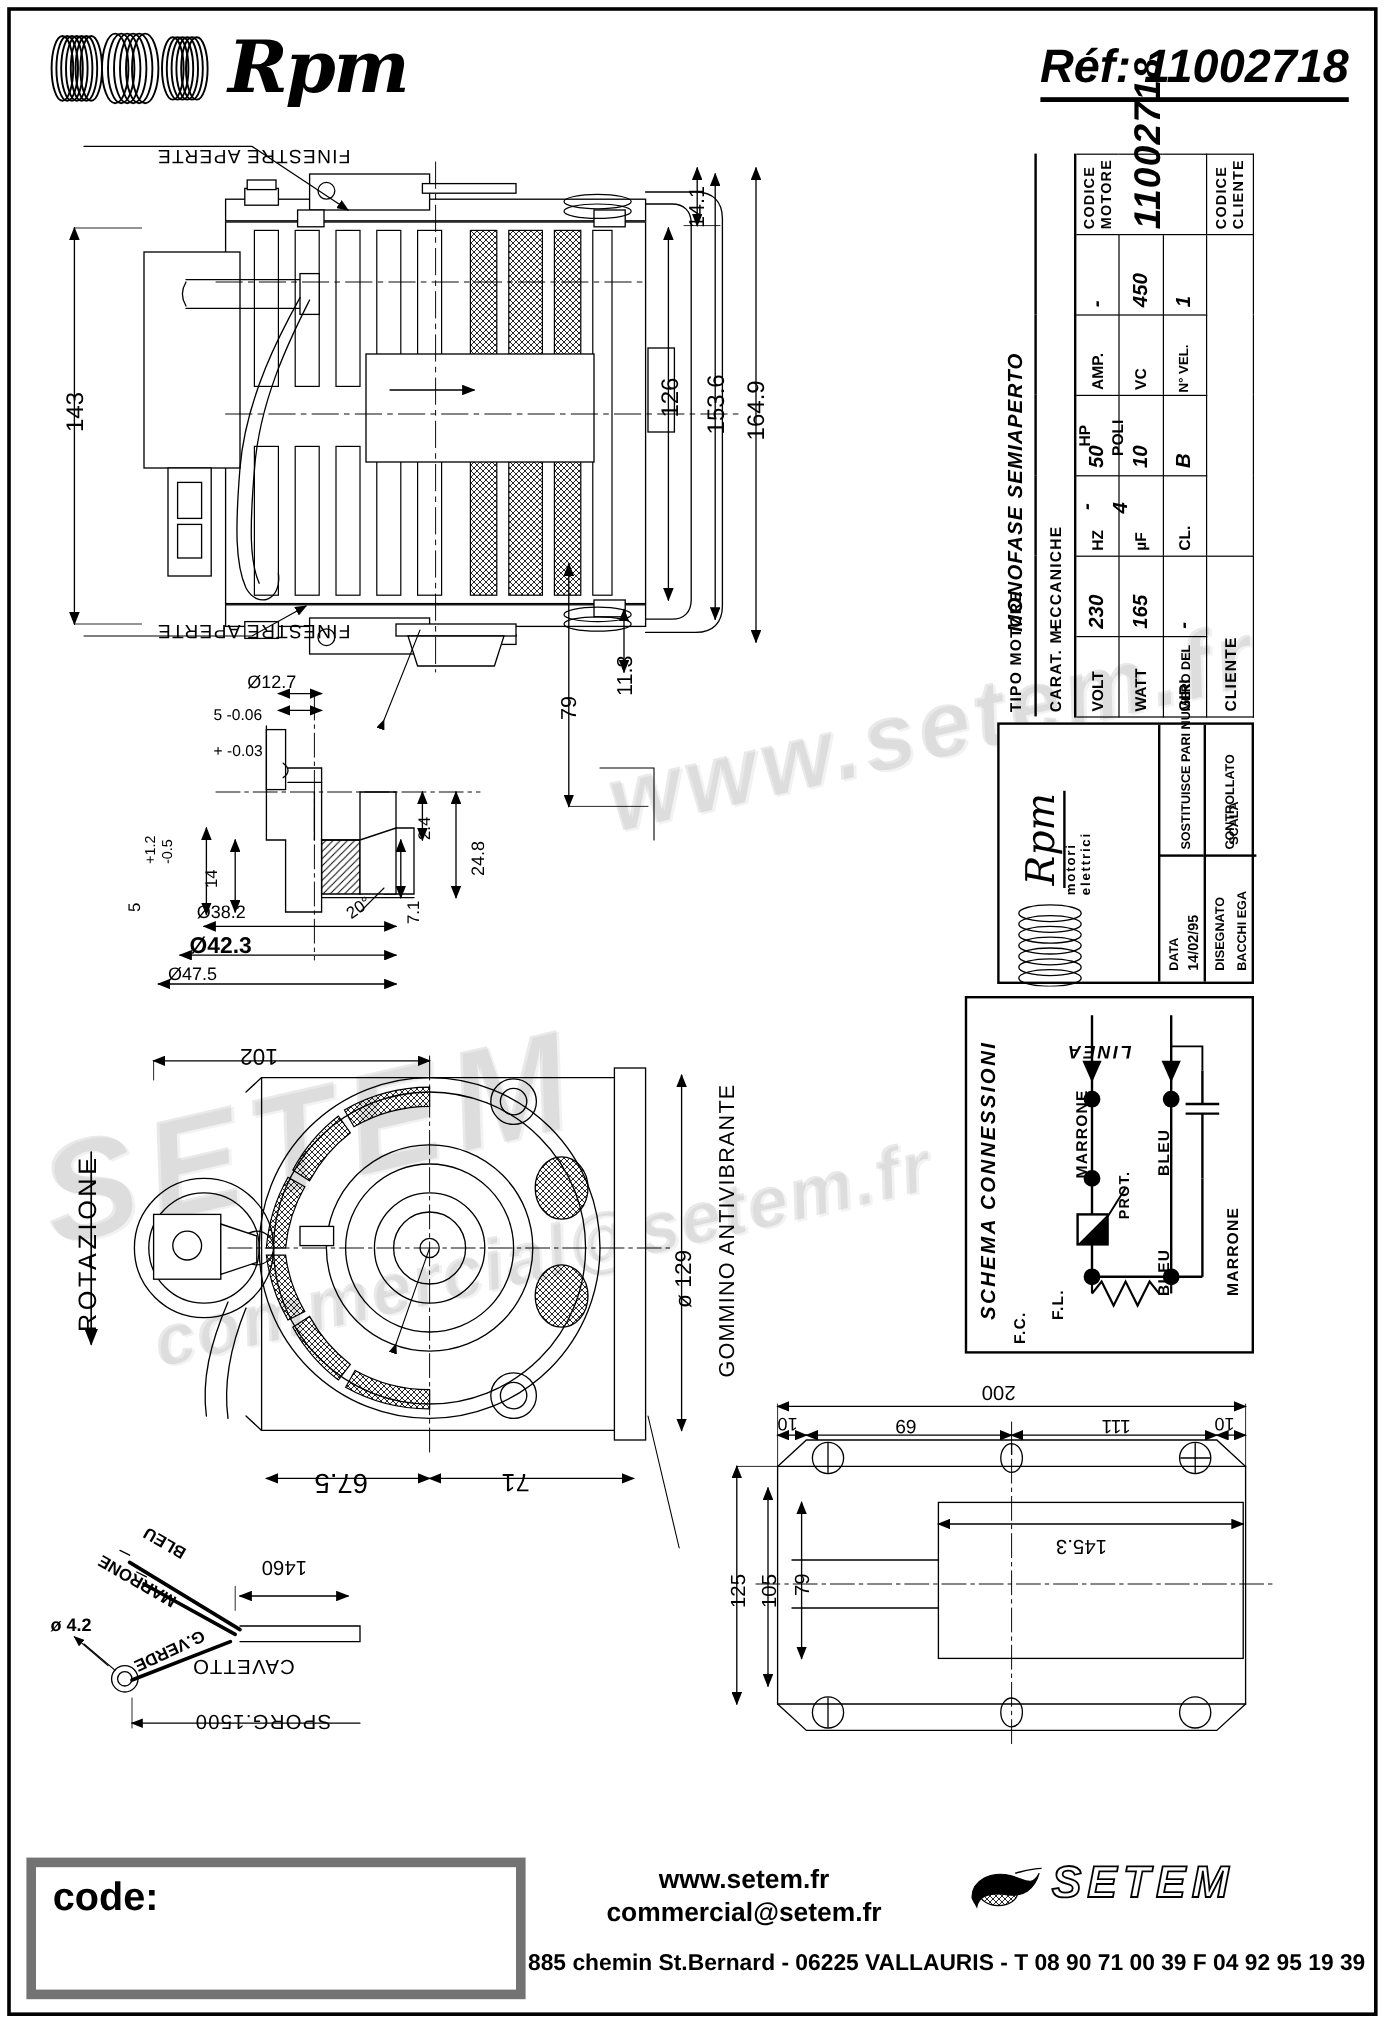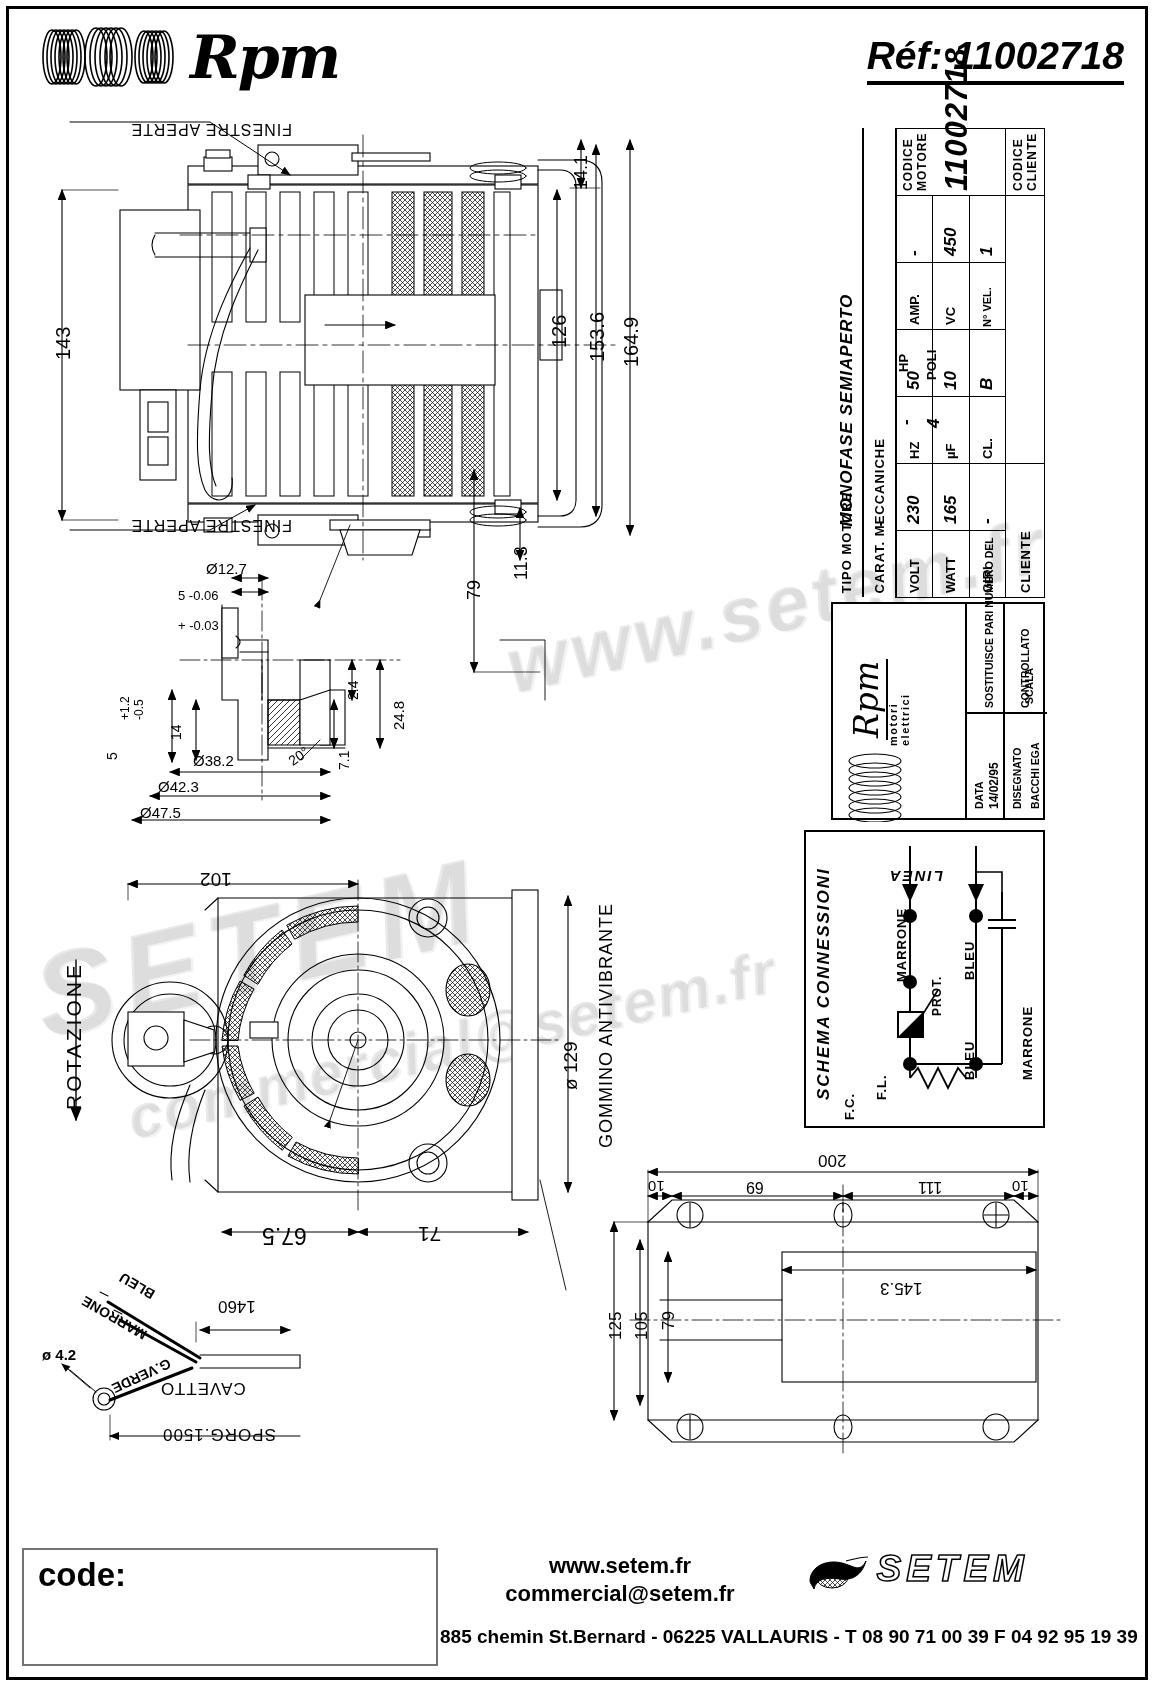--- a/index.html
+++ b/index.html
@@ -43,21 +43,21 @@
     text-shadow:2px 2px 0 rgba(0,0,0,0.05);
   }
   .wm1{left:30px;top:880px;font-size:118px;letter-spacing:10px;transform:rotate(-13deg);}
   .wm2{left:500px;top:560px;font-size:78px;letter-spacing:4px;transform:rotate(-13deg);}
   .wm3{left:120px;top:1010px;font-size:60px;letter-spacing:2px;transform:rotate(-13deg);}
   
   #draw{position:absolute;left:0;top:0;}
   
   .foot-code-box{
     position:absolute;left:22px;top:1548px;width:416px;height:118px;
-    border:2px solid #737373;box-sizing:border-box;background:#fff;
+    border:8px solid #737373;box-sizing:border-box;background:#fff;
   }
   .foot-code-label{
     position:absolute;left:14px;top:6px;font-size:33px;font-weight:700;
   }
   .foot-code-num{
     position:absolute;left:58px;top:36px;font-size:61px;font-weight:700;letter-spacing:-1px;
   }
   .foot-web{
     position:absolute;left:455px;top:1552px;width:330px;text-align:center;
     font-size:22px;font-weight:700;line-height:1.25;
@@ -382,22 +382,22 @@
   <div style="position:absolute;left:178px;top:588px;font-size:13px;">5 -0.06</div>
   <div style="position:absolute;left:178px;top:618px;font-size:13px;">+ -0.03</div>
   <div class="rot90" style="position:absolute;left:104px;top:760px;font-size:14px;">5</div>
   <div class="rot90" style="position:absolute;left:168px;top:740px;font-size:14px;">14</div>
   <div class="rot90" style="position:absolute;left:118px;top:720px;font-size:12px;">+1.2</div>
   <div class="rot90" style="position:absolute;left:132px;top:720px;font-size:12px;">-0.5</div>
   <div class="rot90" style="position:absolute;left:345px;top:700px;font-size:14px;">2.4</div>
   <div class="rot90" style="position:absolute;left:390px;top:730px;font-size:15px;">24.8</div>
   <div class="rot90" style="position:absolute;left:336px;top:770px;font-size:14px;">7.1</div>
   <div style="position:absolute;left:288px;top:748px;font-size:14px;transform:rotate(-35deg);">20°</div>
-  <div style="position:absolute;left:193px;top:752px;font-size:15px;">Ø38.2</div>
-  <div style="position:absolute;left:158px;top:778px;font-size:15px;">Ø42.3</div>
+  <div style="position:absolute;left:164px;top:752px;font-size:15px;">Ø38.2</div>
+  <div style="position:absolute;left:158px;top:778px;font-size:19px;font-weight:bold;">Ø42.3</div>
   <div style="position:absolute;left:140px;top:804px;font-size:15px;text-align:center;">Ø47.5</div>
 
   <div class="rot90" style="position:absolute;left:62px;top:1110px;font-size:21px;letter-spacing:3px;">ROTAZIONE</div>
   <div style="position:absolute;left:200px;top:868px;font-size:19px;transform:rotate(180deg);">102</div>
   <div class="rot90" style="position:absolute;left:560px;top:1090px;font-size:19px;">ø 129</div>
   <div class="rot90" style="position:absolute;left:596px;top:1148px;font-size:18px;letter-spacing:1px;">GOMMINO ANTIVIBRANTE</div>
   <div style="position:absolute;left:262px;top:1222px;font-size:23px;transform:rotate(180deg);">67.5</div>
   <div style="position:absolute;left:418px;top:1222px;font-size:21px;transform:rotate(180deg);">71</div>
 
   <div style="position:absolute;left:118px;top:1278px;font-size:14px;transform:rotate(-150deg);font-weight:600;">BLEU</div>

